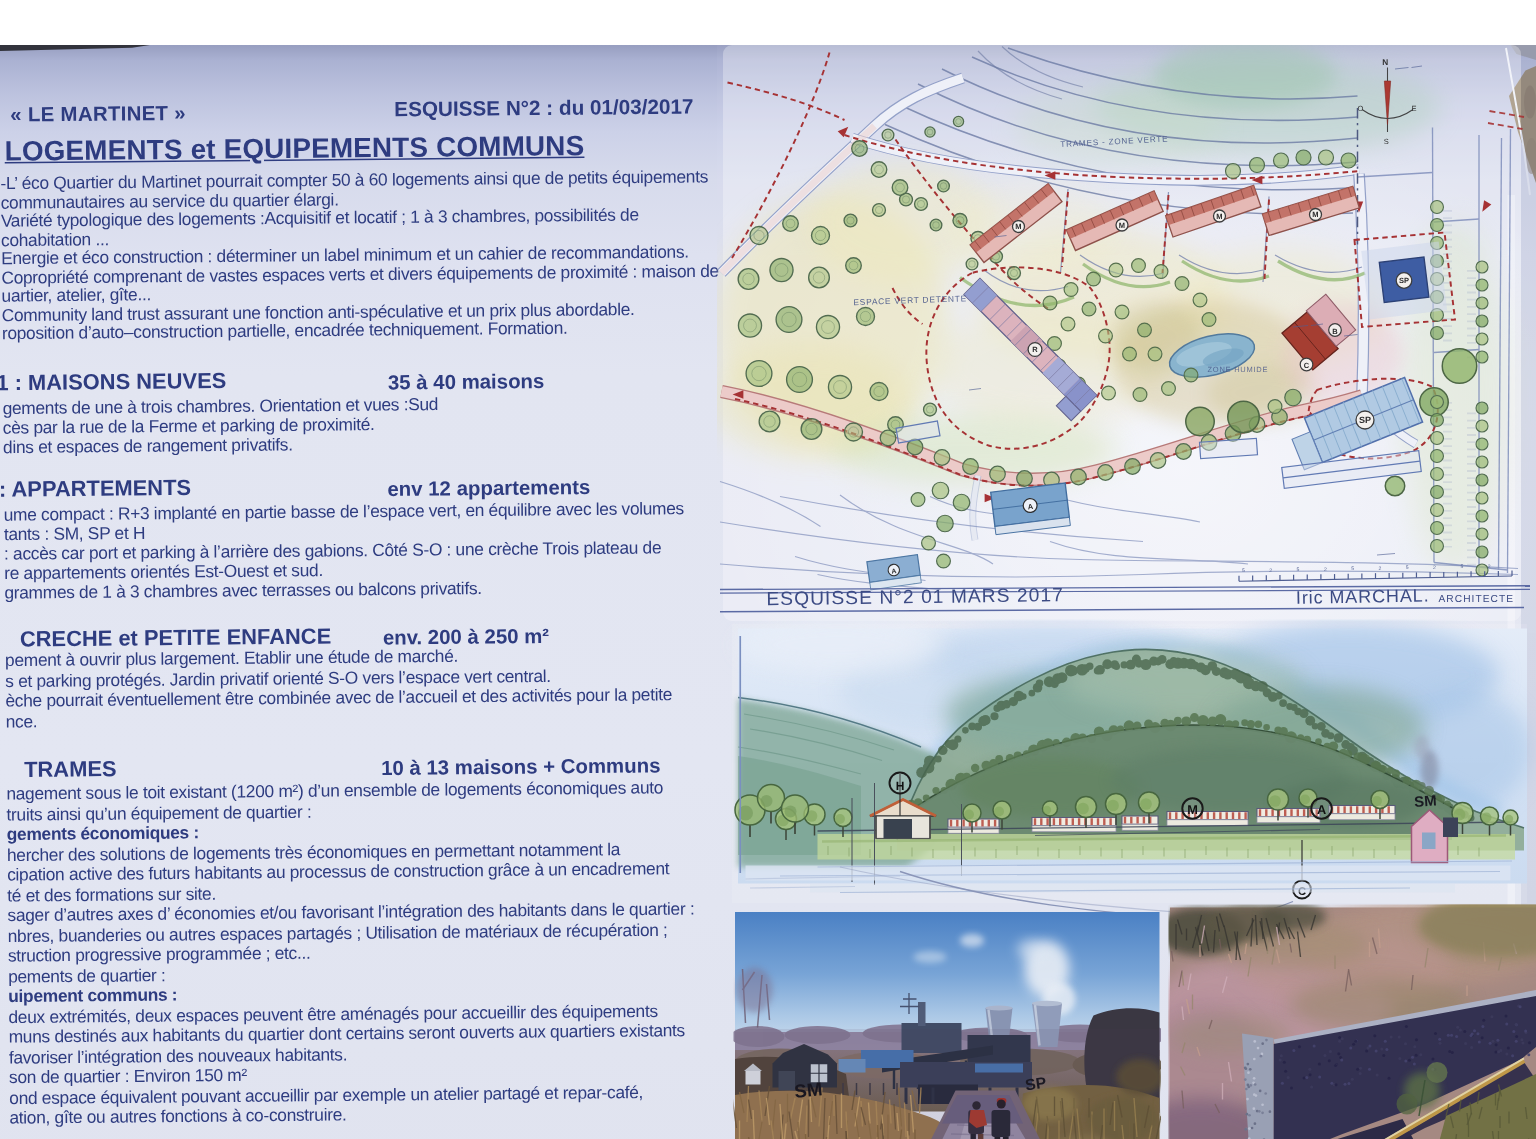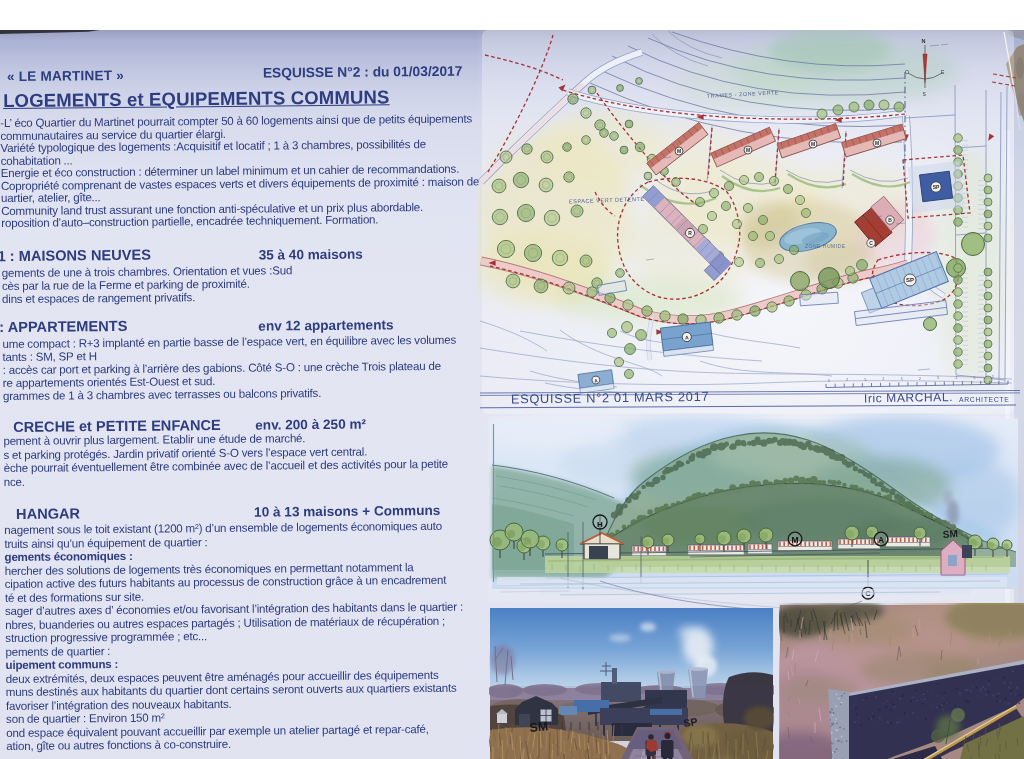--- a/index.html
+++ b/index.html
@@ -73,21 +73,21 @@
 
     <div class="abs txt ln" style="left:10px;top:389px;font-size:14.6px;font-weight:bold;">CRECHE et PETITE ENFANCE</div>
     <div class="abs txt ln" style="left:252px;top:390px;font-size:13.6px;font-weight:bold;">env. 200 à 250 m²</div>
     <div class="abs txt" style="left:0px;top:404px;font-size:11.6px;line-height:13.5px;letter-spacing:-0.22px;">
       <div class="ln">pement à ouvrir plus largement. Etablir une étude de marché.</div>
       <div class="ln">s et parking protégés. Jardin privatif orienté S-O vers l’espace vert central.</div>
       <div class="ln">èche pourrait éventuellement être combinée avec de l’accueil et des activités pour la petite</div>
       <div class="ln">nce.</div>
     </div>
 
-    <div class="abs txt ln" style="left:12px;top:476px;font-size:14.6px;font-weight:bold;">HANGAR</div>
+    <div class="abs txt ln" style="left:12px;top:476px;font-size:14.6px;font-weight:bold;">TRAMES</div>
     <div class="abs txt ln" style="left:250px;top:477px;font-size:13.6px;font-weight:bold;">10 à 13 maisons + Communs</div>
     <div class="abs txt" style="left:0px;top:493px;font-size:11.6px;line-height:13.5px;letter-spacing:-0.22px;">
       <div class="ln">nagement sous le toit existant (1200 m²) d’un ensemble de logements économiques auto</div>
       <div class="ln">truits ainsi qu’un équipement de quartier :</div>
       <div class="ln" style="font-weight:bold;">gements économiques :</div>
       <div class="ln">hercher des solutions de logements très économiques en permettant notamment la</div>
       <div class="ln">cipation active des futurs habitants au processus de construction grâce à un encadrement</div>
       <div class="ln">té  et des formations sur site.</div>
       <div class="ln">sager d’autres axes d’ économies et/ou favorisant l’intégration des habitants dans le quartier :</div>
       <div class="ln">nbres, buanderies ou autres espaces partagés ; Utilisation de matériaux de récupération ;</div>

